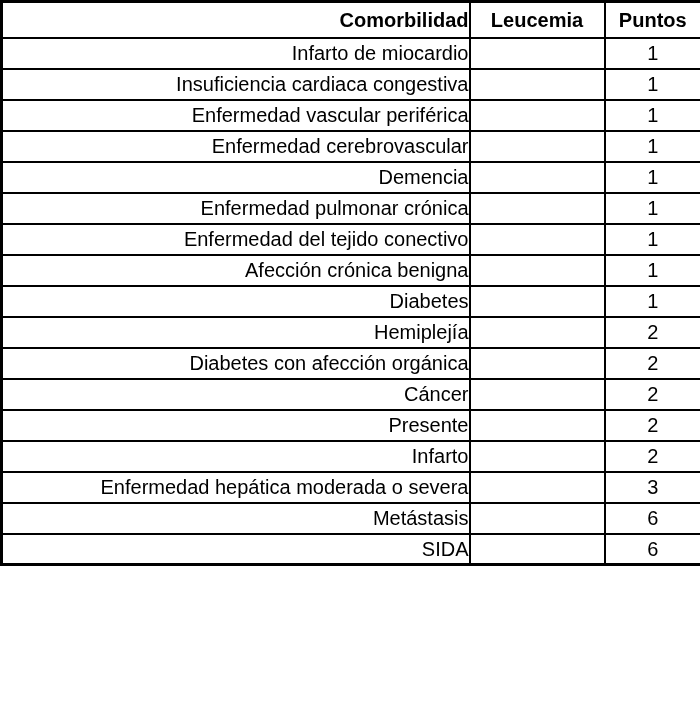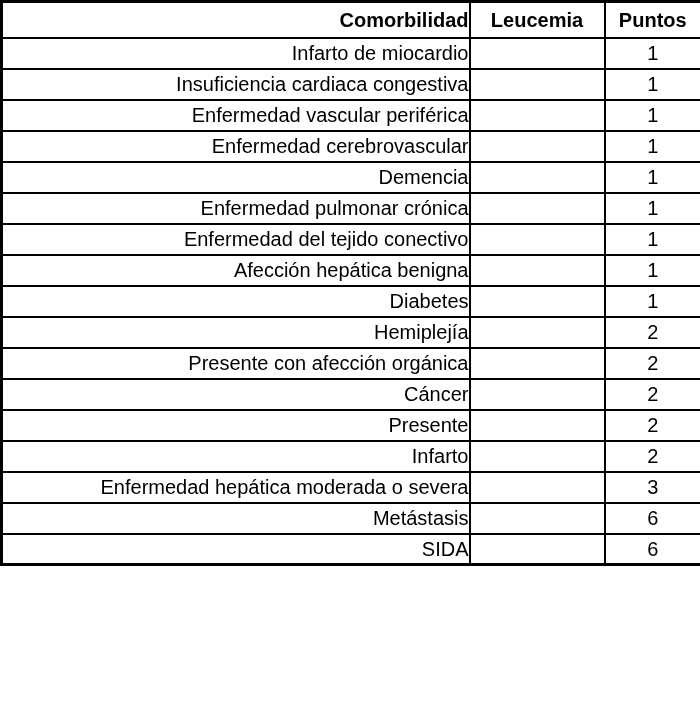--- a/index.html
+++ b/index.html
@@ -96,36 +96,36 @@
       <td class="cell-comorbilidad">Enfermedad pulmonar crónica</td>
       <td class="cell-presente"></td>
       <td class="cell-puntos">1</td>
     </tr>
     <tr>
       <td class="cell-comorbilidad">Enfermedad del tejido conectivo</td>
       <td class="cell-presente"></td>
       <td class="cell-puntos">1</td>
     </tr>
     <tr>
-      <td class="cell-comorbilidad">Afección hepática benigna</td>
+      <td class="cell-comorbilidad">Afección crónica benigna</td>
       <td class="cell-presente"></td>
       <td class="cell-puntos">1</td>
     </tr>
     <tr>
       <td class="cell-comorbilidad">Diabetes</td>
       <td class="cell-presente"></td>
       <td class="cell-puntos">1</td>
     </tr>
     <tr>
       <td class="cell-comorbilidad">Hemiplejía</td>
       <td class="cell-presente"></td>
       <td class="cell-puntos">2</td>
     </tr>
     <tr>
-      <td class="cell-comorbilidad">Presente con afección orgánica</td>
+      <td class="cell-comorbilidad">Diabetes con afección orgánica</td>
       <td class="cell-presente"></td>
       <td class="cell-puntos">2</td>
     </tr>
     <tr>
       <td class="cell-comorbilidad">Cáncer</td>
       <td class="cell-presente"></td>
       <td class="cell-puntos">2</td>
     </tr>
     <tr>
       <td class="cell-comorbilidad">Presente</td>

